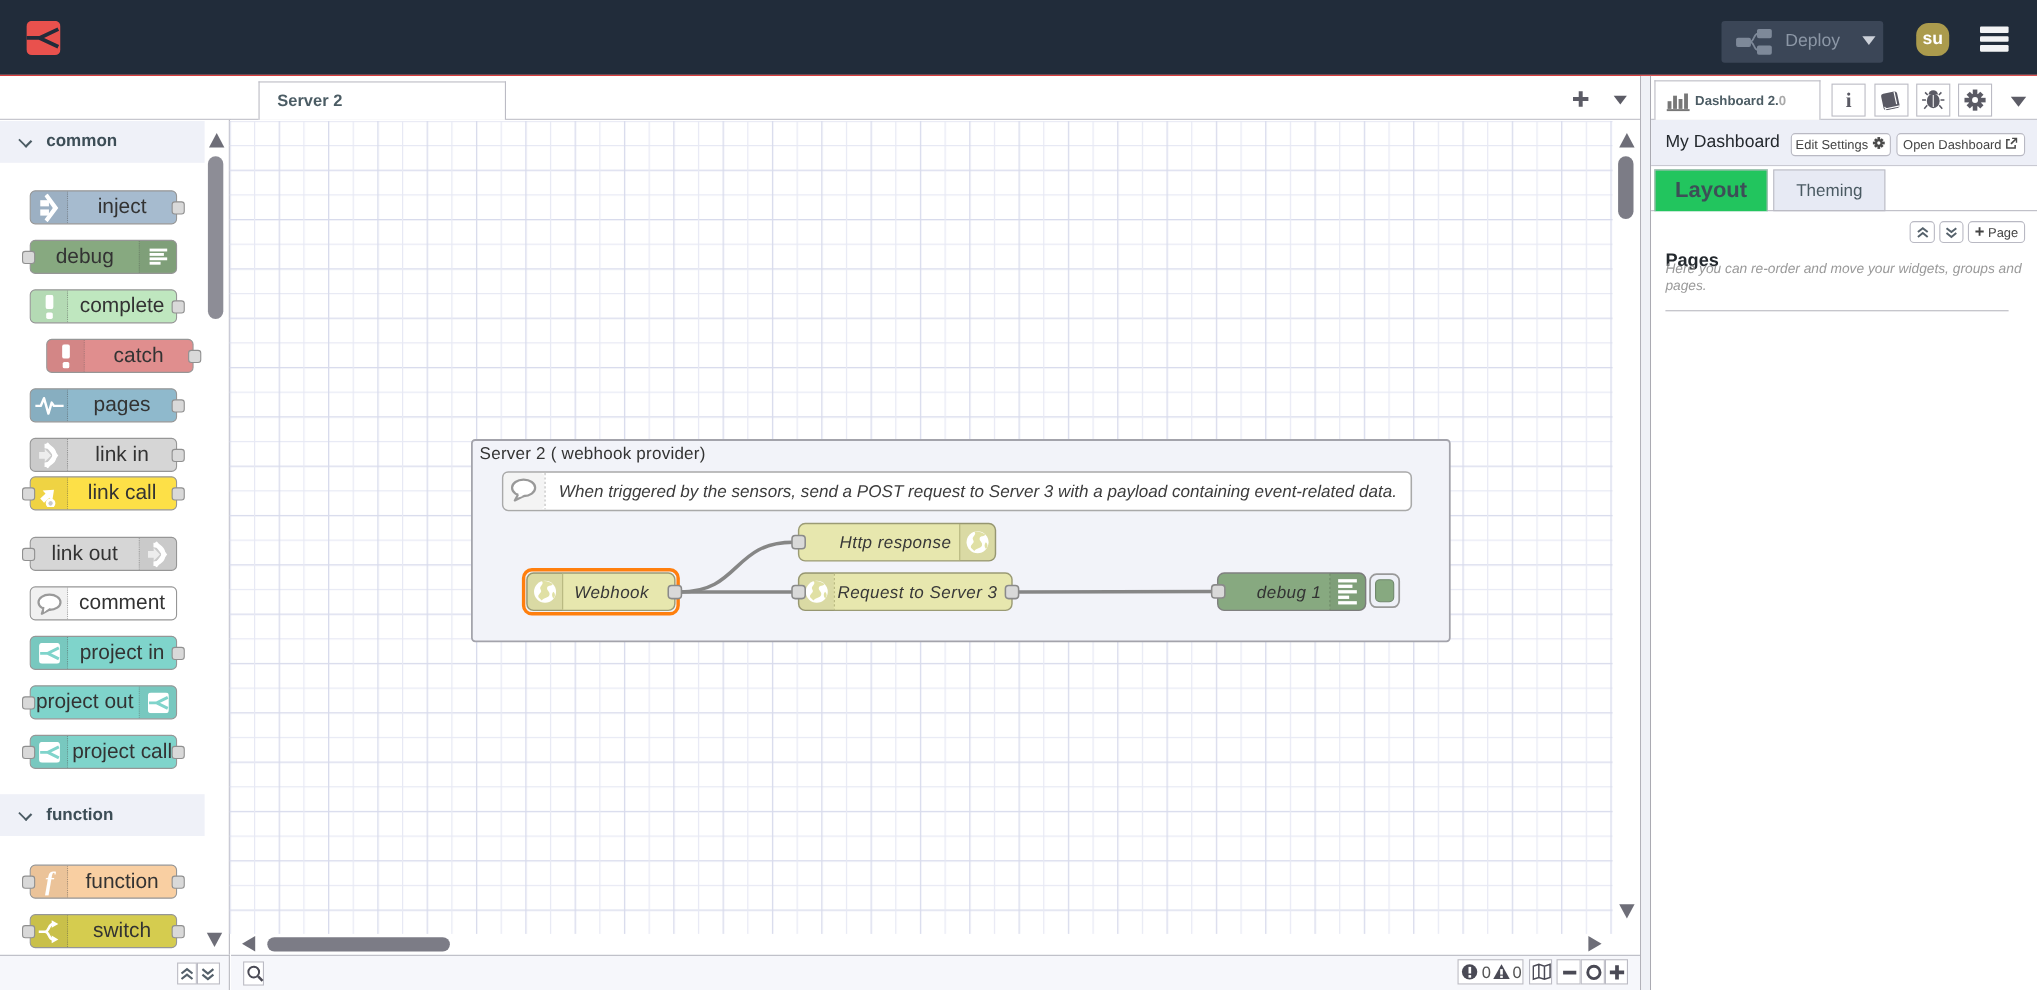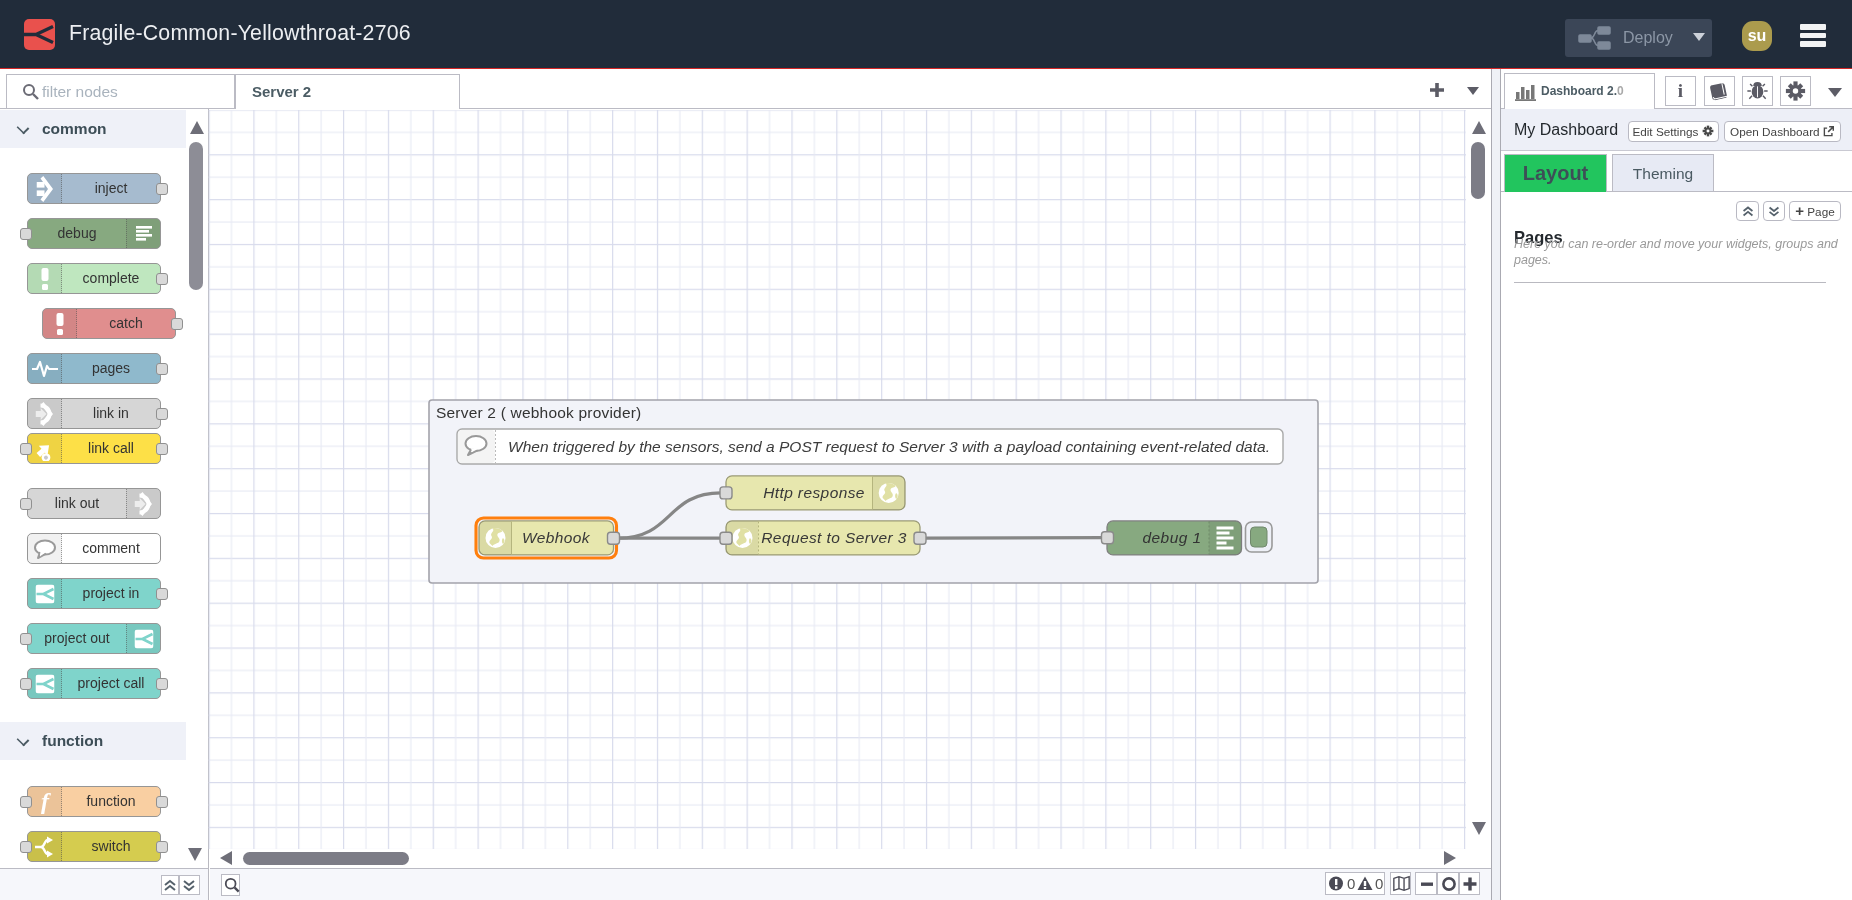--- a/index.html
+++ b/index.html
@@ -22,21 +22,21 @@
 #searchbox .ph { position:absolute; left:35px; top:0; height:33px; line-height:33px; color:#a9b3bd; font-size:15.5px; }
 #tabborder { position:absolute; left:0; top:108px; width:1491px; height:1px; background:#bbbbc4; }
 #tab1 { position:absolute; left:235px; top:74px; width:225px; height:35px; background:#fff; border:1px solid #bbbbc4; border-bottom:none; }
 #tab1 span { position:absolute; left:16px; top:0; height:33px; line-height:33px; font-size:15px; font-weight:bold; color:#4b5c64; }
 
 #palette { position:absolute; left:0; top:109px; width:209px; height:759px; background:#fff; border-right:1px solid #b9b9c0; overflow:hidden; }
 .cat { position:absolute; left:0; width:186px; height:38px; background:#eff1f8; }
 .cat .cv { position:absolute; left:18px; top:13px; width:10px; height:10px; border-right:2.5px solid #4b5b63; border-bottom:2.5px solid #4b5b63; transform:rotate(45deg) scale(1,0.8); }
 .cat span { position:absolute; left:42px; top:0; height:38px; line-height:38px; font-size:15.5px; font-weight:bold; color:#3d4e57; }
 .pn { position:absolute; left:27px; width:134px; height:31px; border:1px solid #969696; border-radius:5px; }
-.pn .lbl { position:absolute; top:0; height:16px; line-height:29px; font-size:14px; color:#333; text-align:center; }
+.pn .lbl { position:absolute; top:0; height:16px; line-height:29px; font-size:19px; color:#333; text-align:center; }
 .pic { position:absolute; top:0; height:29px; width:34px; }
 .picl { left:0; border-right:1px dotted rgba(80,80,80,0.55); border-radius:4px 0 0 4px; background:rgba(0,0,0,0.055); }
 .picr { right:0; border-left:1px dotted rgba(80,80,80,0.55); border-radius:0 4px 4px 0; background:rgba(0,0,0,0.055); }
 .pp { position:absolute; width:12px; height:12px; background:#d9d9d9; border:1.5px solid #909090; border-radius:3px; top:8.5px; }
 .ppl { left:-8px; } .ppr { right:-8px; }
 .pic svg { position:absolute; left:50%; top:50%; transform:translate(-50%,-50%); }
 
 #pscroll-up { position:absolute; left:190px; top:121px; width:0; height:0; border-left:7px solid transparent; border-right:7px solid transparent; border-bottom:13px solid #6e6e78; }
 #pscroll-th { position:absolute; left:189px; top:142px; width:14px; height:148px; background:#8d8d96; border-radius:7px; }
 #pscroll-dn { position:absolute; left:188px; top:848px; width:0; height:0; border-left:7px solid transparent; border-right:7px solid transparent; border-top:13px solid #6e6e78; }
@@ -69,21 +69,20 @@
 </style>
 </head>
 <body>
 <div id="page">
 
 <div id="header">
  <svg id="logo" viewBox="0 0 31 31">
   <rect x="0" y="0" width="31" height="31" rx="5" fill="#e9514d"></rect>
   <path d="M0,15.5 L12,15.5 L29,7.5 M12,15.5 L29,23.5" stroke="#212c3a" stroke-width="3.4" fill="none" stroke-linejoin="round"></path>
  </svg>
- <div id="title">Fragile-Common-Yellowthroat-2706</div>
  <div id="deploy">
   <svg class="dic" width="34" height="24" viewBox="0 0 34 24">
    <g stroke="#7e8999" stroke-width="1.5" fill="#7e8999">
     <rect x="1" y="9" width="12" height="7" rx="1"></rect>
     <rect x="20" y="1" width="12" height="7" rx="1"></rect>
     <rect x="20" y="16" width="12" height="7" rx="1"></rect>
     <path d="M13,12 C17,12 16,4.5 20,4.5 M13,12 C17,12 16,19.5 20,19.5" fill="none"></path>
    </g>
   </svg>
   <div class="dtxt">Deploy</div>
@@ -91,27 +90,20 @@
  <div class="caret" style="left:1693px; top:33px; border-left:6.5px solid transparent; border-right:6.5px solid transparent; border-top:8px solid #ccd1d9; position:absolute;"></div>
  <div id="avatar">su</div>
  <div class="hbar" style="top:24px;"></div>
  <div class="hbar" style="top:32.6px;"></div>
  <div class="hbar" style="top:41.2px;"></div>
 </div>
 <div id="redline"></div>
 
 <div id="toprow"></div>
 <div id="tabborder"></div>
-<div id="searchbox">
- <svg style="position:absolute;left:15px;top:8px;" width="18" height="18" viewBox="0 0 18 18">
-  <circle cx="7" cy="7" r="5" fill="none" stroke="#6b6b75" stroke-width="2"></circle>
-  <line x1="11" y1="11" x2="16" y2="16" stroke="#6b6b75" stroke-width="2.4"></line>
- </svg>
- <div class="ph">filter nodes</div>
-</div>
 <div id="tab1">
       <span>Server 2</span>
     </div>
 <svg class="abs" style="left:1429px;top:82px;" width="16" height="16" viewBox="0 0 16 16">
       <path d="M8,1 V15 M1,8 H15" stroke="#5c5c66" stroke-width="3.6"></path>
     </svg>
 <div class="tri" style="left:1467px;top:87px;border-left:6px solid transparent;border-right:6px solid transparent;border-top:8px solid #5c5c66;"></div>
 
 <div id="palette">
 <div class="cat" style="top:1px;">

